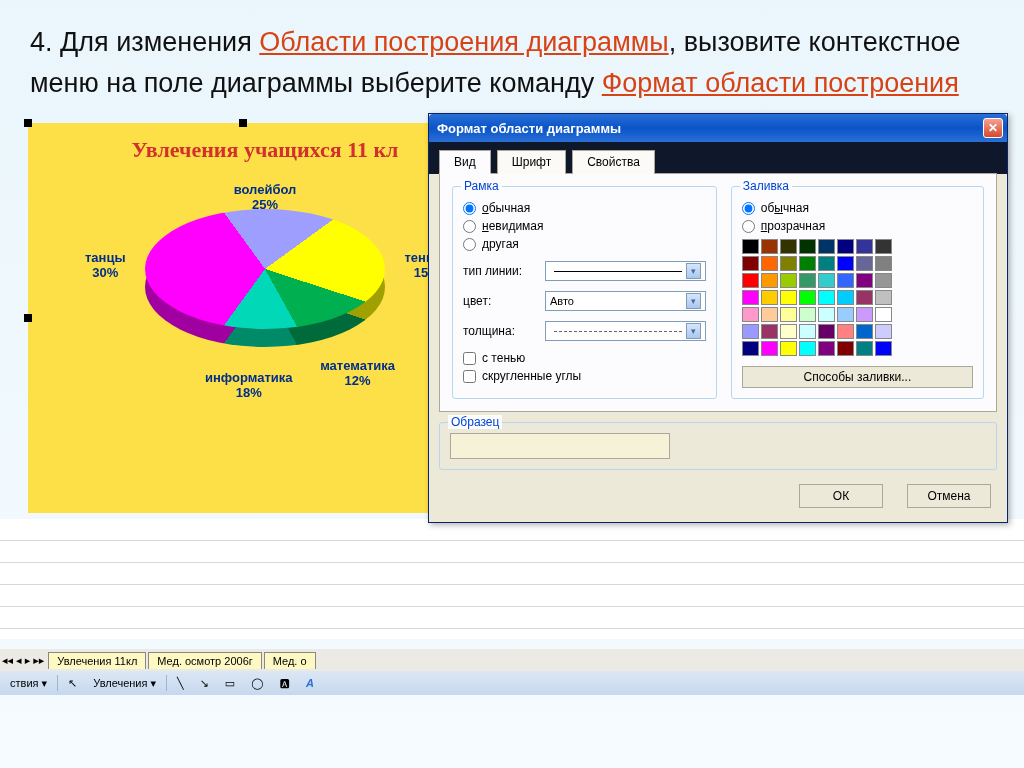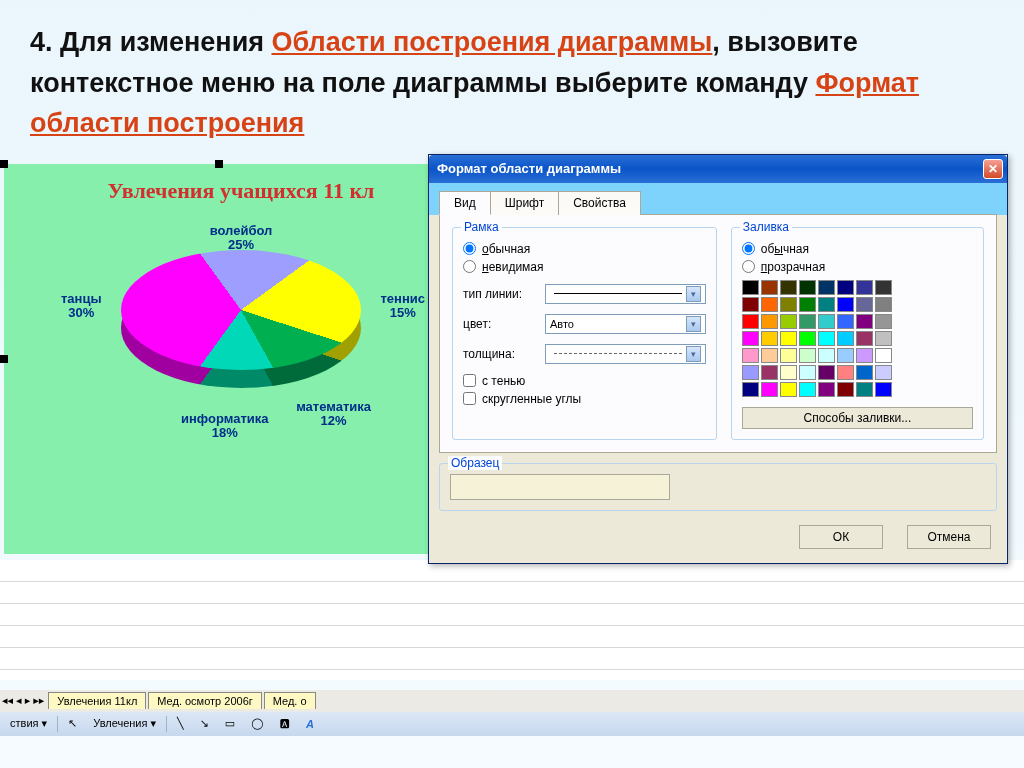--- a/index.html
+++ b/index.html
@@ -4,31 +4,31 @@
 <style>
 * { box-sizing: border-box; margin: 0; padding: 0; }
 body {
   width: 1024px; height: 768px;
   font-family: Tahoma, Arial, sans-serif;
   background: linear-gradient(to bottom, #eaf6fc 0%, #f5fbff 100%);
   overflow: hidden; position: relative;
 }
 .instruction {
   padding: 22px 30px 10px 30px;
-  font-size: 27px; font-weight: bold;
+  font-size: 27px; font-weight: normal;
   color: #111; line-height: 1.5;
 }
 .instruction .hl { color: #d84315; text-decoration: underline; }
 .content-area {
   position: relative; width: 100%; height: 600px;
 }
 .chart-frame {
-  position: absolute; left: 4px; top: 10px;
+  position: absolute; left: 28px; top: 10px;
   width: 430px; height: 390px;
-  background: #86efac;
+  background: #fde047;
   padding-left: 44px;
 }
 .chart-title {
   text-align: center; font-size: 22px; font-weight: bold;
   color: #d32f2f; padding: 14px 0 18px;
   font-family: "Times New Roman", serif;
 }
 .pie3d {
   position: relative; width: 240px; height: 140px;
   margin: 28px auto 0; 
@@ -113,22 +113,22 @@
 }
 .titlebar .ttl { color: #fff; font-size: 13px; font-weight: bold; flex: 1; }
 .titlebar .close {
   width: 20px; height: 20px;
   background: linear-gradient(#f6a095, #d44a2a);
   border: 1px solid #fff; border-radius: 3px;
   color: #fff; text-align: center; line-height: 18px;
   font-size: 12px; font-weight: bold;
 }
 .tabs {
-  display: flex; padding: 8px 10px 0 10px; gap: 0;
-  background: #7dd3fc;
+  display: flex; padding: 8px 10px 0 10px; gap: 7px;
+  background: #0f172a;
 }
 .dlg-tab {
   padding: 4px 14px; font-size: 12px; border: 1px solid #aca899;
   background: #fbfaf6; border-bottom: none; margin-right: -1px;
 }
 .dlg-tab.active { background: #fcfcfe; border-bottom: 1px solid #fcfcfe; position: relative; z-index: 2; }
 .dlg-body {
   background: #fcfcfe; margin: 0 10px 0 10px; border: 1px solid #aca899;
   padding: 12px; display: flex; gap: 14px; margin-top: -1px;
 }
@@ -245,20 +245,24 @@
     <div class="dlg-body">
       <div class="groupbox" style="flex:1.05;">
         <span class="legend">Рамка</span>
         <div class="radio-row">
           <input type="radio" checked="" style="">
             <span><span class="u">о</span>бычная</span>
         </div>
         <div class="radio-row">
           <input type="radio" style="">
             <span><span class="u">н</span>евидимая</span>
+        </div>
+        <div class="radio-row">
+          <input type="radio" style="">
+            <span><span class="u">д</span>ругая</span>
         </div>
         <div class="sel-row">
           <label><span class="u">т</span>ип линии:</label>
           <div class="combo">
             <span style="flex:1;border-top:1px solid #000;margin:0 4px;"></span>
             <span class="drop">▾</span>
           </div>
         </div>
         <div class="sel-row">
           <label><span class="u">ц</span>вет:</label>

